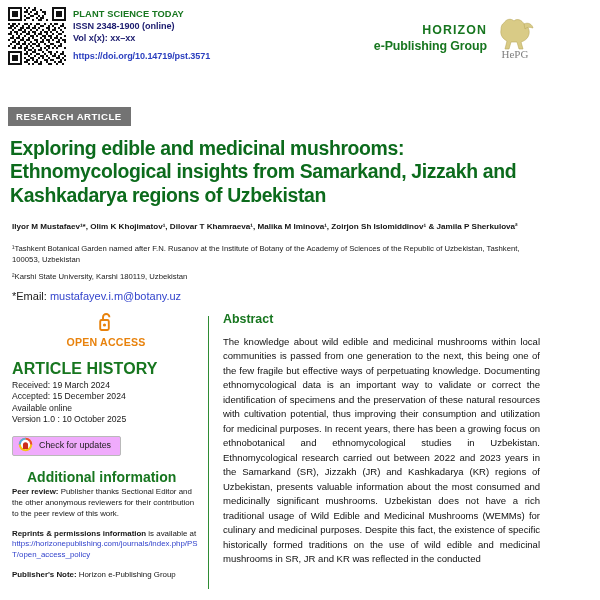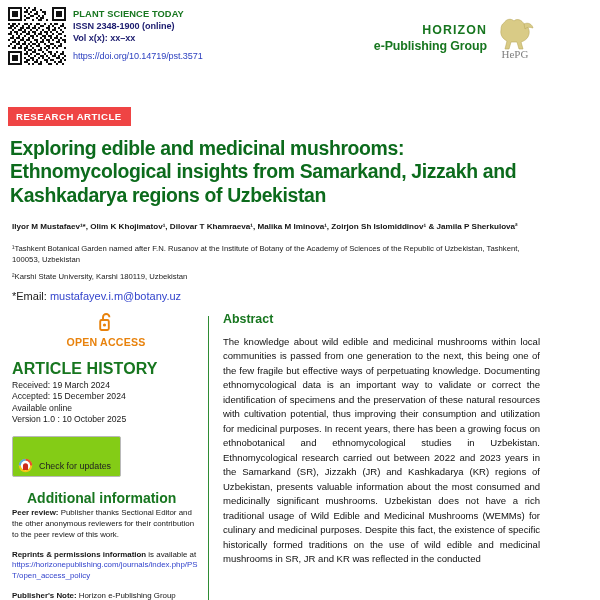--- a/index.html
+++ b/index.html
@@ -14,33 +14,33 @@
 
   
   .masthead { display: flex; align-items: flex-start; padding: 7px 10px 0 8px; }
   .qr { width: 58px; height: 58px; flex: 0 0 58px; }
   .journal-meta { margin-left: 7px; padding-top: 2px; line-height: 1.28; }
   .journal-name { font-size: 9.3px; font-weight: bold; color: #17761f; letter-spacing: .1px; }
   .journal-issn, .journal-vol {
     font-size: 9.1px; font-weight: bold; color: #1b1b6e; letter-spacing: -.05px;
   }
   .journal-doi {
-    font-size: 9.1px; font-weight: normal; color: #2b3fbf;
+    font-size: 9.1px; font-weight: bold; color: #2b3fbf;
     text-decoration: none; letter-spacing: -.1px;
   }
   .pub-block { margin-left: auto; text-align: right; padding: 8px 6px 0 0; display: flex; align-items: center; gap: 7px; }
   .pub-text { text-align: right; line-height: 1.3; }
   .pub-name { font-size: 12.4px; font-weight: bold; color: #17761f; letter-spacing: 1.1px; }
   .pub-sub { font-size: 12.4px; font-weight: bold; color: #17761f; letter-spacing: -.1px; }
   .hepg-logo { width: 42px; height: 46px; flex: 0 0 42px; }
 
   
   .artbar { margin: 10px 0 0 8px; }
   .art-type {
-    display: inline-block; background: #ef4444; color: #fff;
+    display: inline-block; background: #737373; color: #fff;
     font-size: 9.6px; font-weight: bold; letter-spacing: .5px;
     padding: 4px 9px 4px 8px;
     margin-top: 32px;
   }
 
   
   .title {
     margin: 11px 12px 0 10px;
     font-size: 19.4px; font-weight: bold; color: #0c6b1c;
     line-height: 1.21; letter-spacing: -.35px;
@@ -71,22 +71,22 @@
 
   .sec-head {
     font-size: 16px; font-weight: bold; color: #17761f;
     margin: 12px 0 2px 0; letter-spacing: .1px;
   }
   .hist-line { font-size: 8.6px; color: #171717; line-height: 1.33; }
 
   
   .crossmark {
     display: inline-flex; align-items: center; gap: 6px;
-    margin-top: 11px; padding: 21px 9px 3px 5px;
-    border: 1px solid #b9b9b9; background: #84cc16; border-radius: 2px;
+    margin-top: 11px; padding: 0 9px 3px 5px;
+    border: 1px solid #b9b9b9; background: #f0abfc; border-radius: 2px;
   }
   .crossmark-label { font-size: 8.9px; color: #222; }
 
   .addl-head { font-size: 14px; font-weight: bold; color: #17761f; margin: 13px 0 2px 15px; }
   .addl-p { font-size: 7.9px; color: #161616; line-height: 1.35; margin-bottom: 9px; }
   .addl-p b { font-weight: bold; }
   .addl-p a { color: #3344cc; text-decoration: none; word-break: break-all; }
 
   
   .abs-head { font-size: 12.4px; font-weight: bold; color: #17761f; margin: 2px 0 9px 0; }

